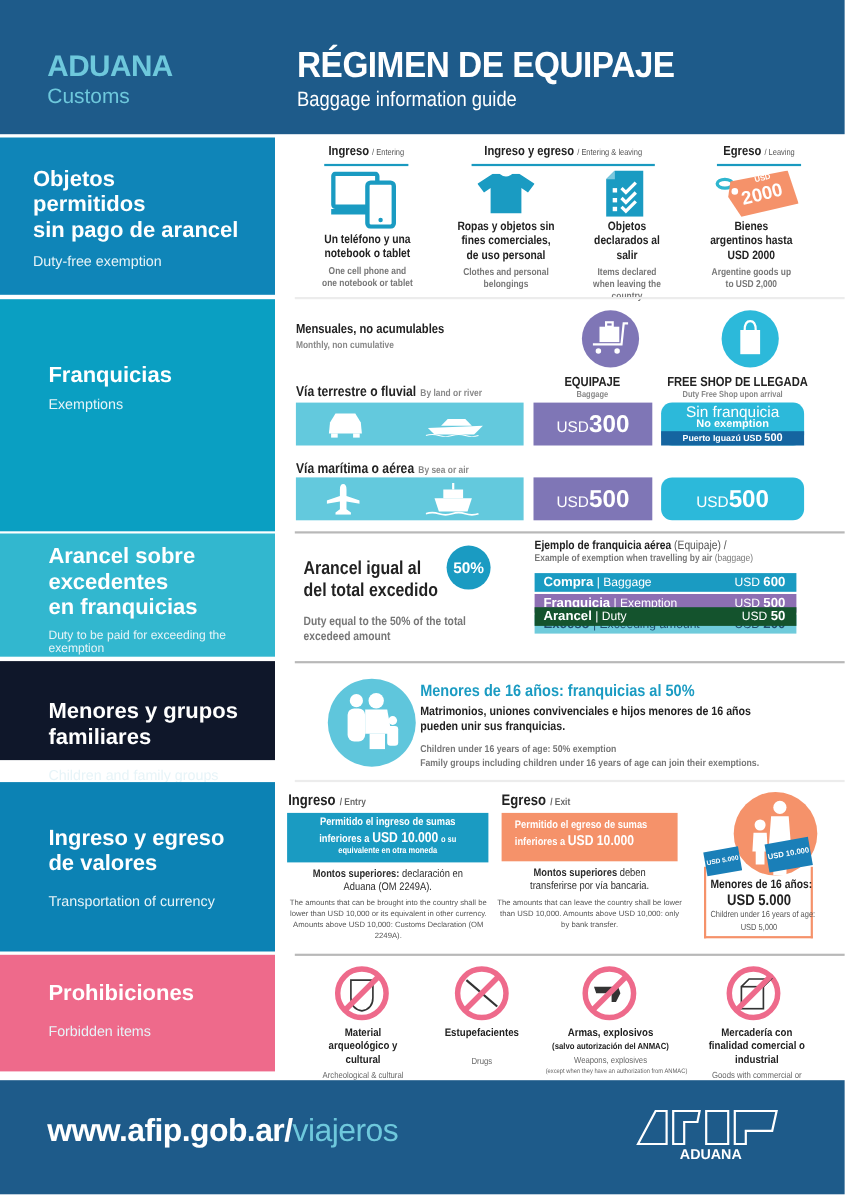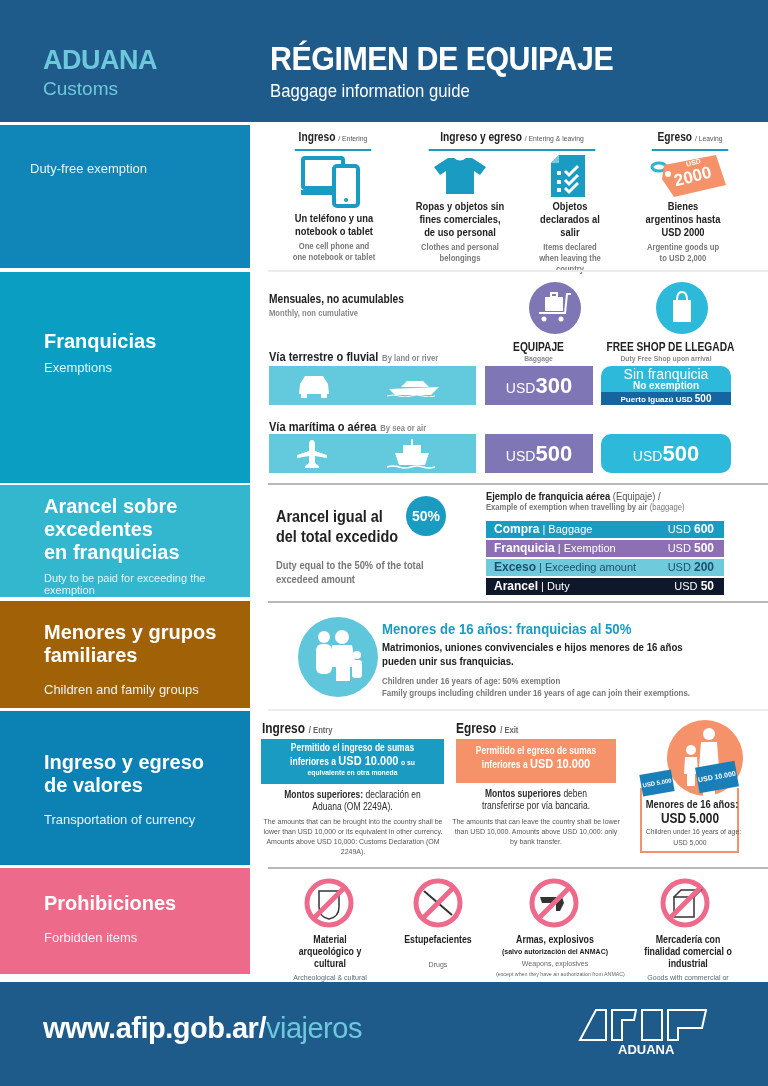--- a/index.html
+++ b/index.html
@@ -15,21 +15,21 @@
   .title { color: #fff; font-weight: bold; font-size: 33px; letter-spacing: -0.5px; transform: scaleX(0.92); transform-origin: left; }
   .subtitle { color: #fff; font-size: 19px; margin-top: 2px; transform: scaleX(0.88); transform-origin: left; }
 
   
   .left { position: absolute; left: 0; width: 250px; padding-left: 30px; color: #fff; }
   .left h2 { font-size: 20px; font-weight: bold; line-height: 23px; }
   .left p { font-size: 13px; line-height: 14px; margin-top: 10px; color: #e7f4f8; }
   .l1 { top: 125px; height: 143px; background: #0f85b8; padding-top: 27px; }
   .l2 { top: 272px; height: 211px; background: #0a9fc2; padding-top: 58px; padding-left: 44px; }
   .l3 { top: 485px; height: 112px; background: #32b7cf; padding-top: 10px; padding-left: 44px; }
-  .l4 { top: 601px; height: 107px; background: #a16207; padding-top: 20px; padding-left: 44px; }
+  .l4 { top: 601px; height: 90px; background: #0f172a; padding-top: 35px; padding-left: 44px; }
   .l5 { top: 711px; height: 154px; background: #0c82b4; padding-top: 40px; padding-left: 44px; }
   .l6 { top: 868px; height: 106px; background: #ee6a8b; padding-top: 24px; padding-left: 44px; }
   .l2 p, .l3 p, .l4 p, .l5 p, .l6 p { margin-top: 8px; }
   .l4 p { margin-top: 16px; }
   .l5 p { margin-top: 16px; }
   .l6 p { margin-top: 16px; }
 
   
   .sep { position: absolute; left: 268px; width: 500px; height: 2px; background: #d9d9d9; }
 
@@ -53,21 +53,21 @@
   .circle { position: absolute; border-radius: 50%; margin-left: 16px; }
 
   
   .ex-row { position: absolute; left: 486px; width: 238px; height: 17px; color: #fff; font-size: 11px; line-height: 17px; padding-left: 8px; }
   .ex-row b { font-size: 12px; }
   .ex-row .val { position: absolute; right: 10px; top: 0; font-size: 11px; }
   .ex-row .val b { font-size: 12px; }
 
   
   .box-blue { position: absolute; background: #1a9bc2; color: #fff; text-align: center; }
-  .box-orange { position: absolute; background: #f5926a; color: #fff; text-align: center; }
+  .box-orange { position: absolute; background: #f5926a; color: #fff; text-align: left; }
 
   
   .proh { position: absolute; top: 878px; text-align: center; }
   .proh .es { font-size: 10px; font-weight: bold; color: #222; line-height: 12px; }
   .proh .en { font-size: 8px; color: #666; line-height: 10px; margin-top: 3px; }
 
   
   .footer { position: absolute; left: 0; top: 982px; width: 768px; height: 104px; background: #1e5b8a; }
   .url { position: absolute; left: 43px; top: 30px; font-size: 29px; font-weight: bold; color: #fff; letter-spacing: -0.5px; }
   .url span.hl { color: #6ec8dc; font-weight: normal; }
@@ -82,20 +82,25 @@
     <div class="brand-name">ADUANA</div>
     <div class="brand-sub">Customs</div>
   </div>
   <div class="title-block">
     <div class="title">RÉGIMEN DE EQUIPAJE</div>
     <div class="subtitle">Baggage information guide</div>
   </div>
 </div>
 
 <div class="left l1">
+  <h2>
+    <span>Objetos</span><br>
+    <span>permitidos</span><br>
+    <span>sin pago de arancel</span>
+  </h2>
   <p>Duty-free exemption</p>
 </div>
 <div class="left l2">
   <h2>Franquicias</h2>
   <p>Exemptions</p>
 </div>
 <div class="left l3">
   <h2>
     <span>Arancel sobre</span><br>
     <span>excedentes</span><br>
@@ -285,21 +290,21 @@
   <span class="val"><span>USD</span> <b>600</b></span>
 </div>
 <div class="ex-row" style="top:540px;background:#8d6fb3;">
   <b>Franquicia</b> <span>| Exemption</span>
   <span class="val"><span>USD</span> <b>500</b></span>
 </div>
 <div class="ex-row" style="top:559px;background:#6fcbdb;color:#1e4f6e;">
   <b>Exceso</b> <span>| Exceeding amount</span>
   <span class="val"><span>USD</span> <b>200</b></span>
 </div>
-<div class="ex-row" style="top:578px;background:#0f172a;">
+<div class="ex-row" style="top:552px;background:#14532d;">
   <b>Arancel</b> <span>| Duty</span>
   <span class="val"><span>USD</span> <b>50</b></span>
 </div>
 
 <div class="sep" style="top:601px;background:#b8b8b8;"></div>
 
 <div class="circle" style="left:282px;top:617px;width:80px;height:80px;background:#5fc6dc;">
   <svg width="80" height="80">
     <circle cx="26" cy="20" r="6" fill="#fff"></circle>
     <rect x="18" y="27" width="16" height="30" rx="6" fill="#fff"></rect>

